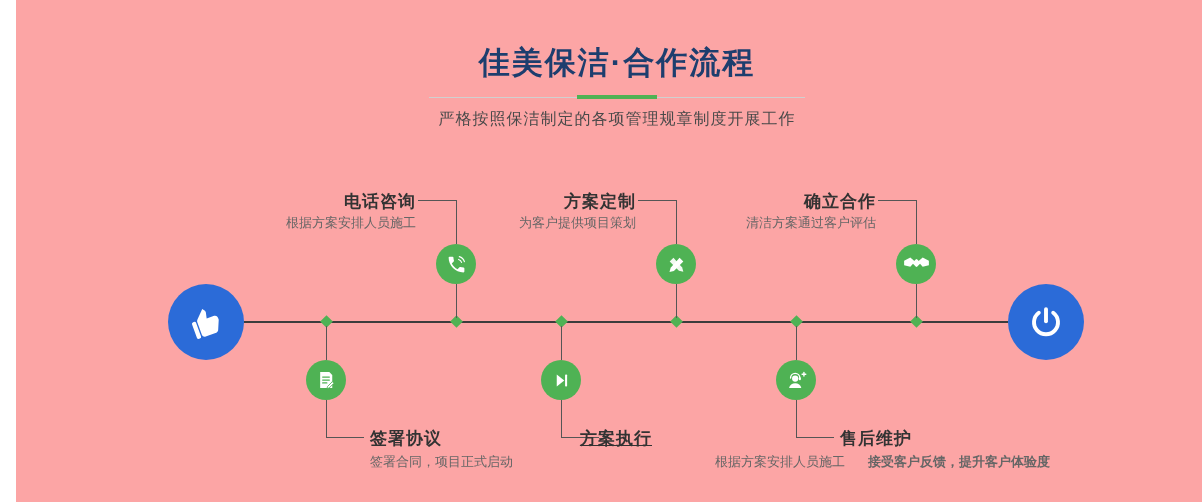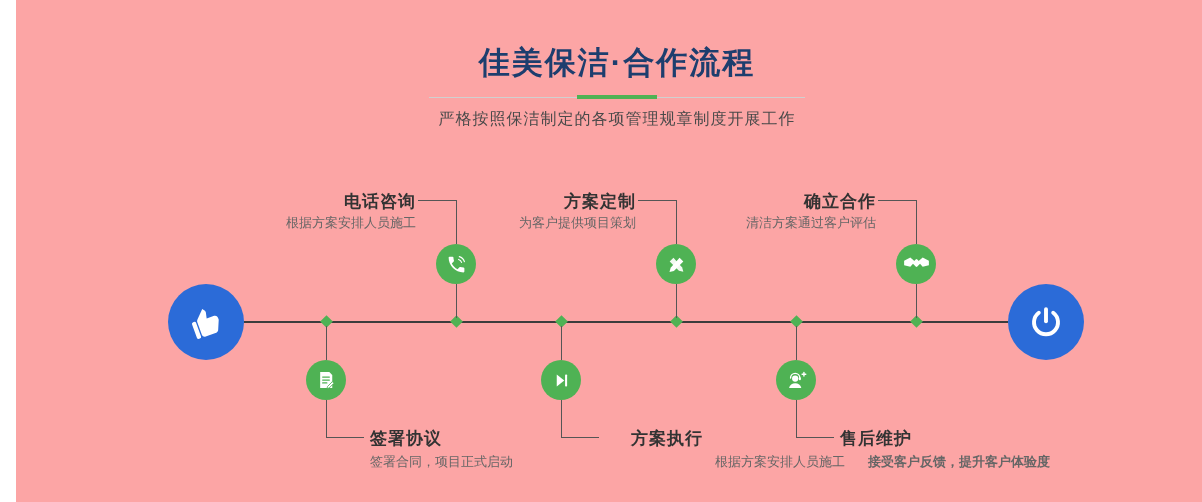--- a/index.html
+++ b/index.html
@@ -136,21 +136,21 @@
   <div class="vline" style="left:545px; top:400px; height:37px;"></div>
   <div class="hline" style="left:545px; top:437px; width:38px;"></div>
   <div class="g-circle" style="left:525px; top:360px;">
     <span class="icon-wrap">
       <svg viewBox="0 0 24 24" width="19" height="19" fill="#fff">
         <path d="M6 4.5l9.5 7.5L6 19.5z"></path>
         <rect x="16.5" y="4.5" width="2.6" height="15" rx="1"></rect>
       </svg>
     </span>
   </div>
-  <div class="lbl" style="left:615px; top:427px; width:200px;">方案执行</div>
+  <div class="lbl" style="left:564px; top:427px; width:200px;text-decoration:underline;">方案执行</div>
   <div class="desc" style="left:589px; top:453px; width:240px;text-align:right;">根据方案安排人员施工</div>
 
   <div class="vline" style="left:780px; top:326px; height:34px;"></div>
   <div class="vline" style="left:780px; top:400px; height:37px;"></div>
   <div class="hline" style="left:780px; top:437px; width:38px;"></div>
   <div class="g-circle" style="left:760px; top:360px;">
     <span class="icon-wrap">
       <svg viewBox="0 0 24 24" width="21" height="21">
         <g fill="#fff">
           <circle cx="10.5" cy="9.8" r="3.6"></circle>

